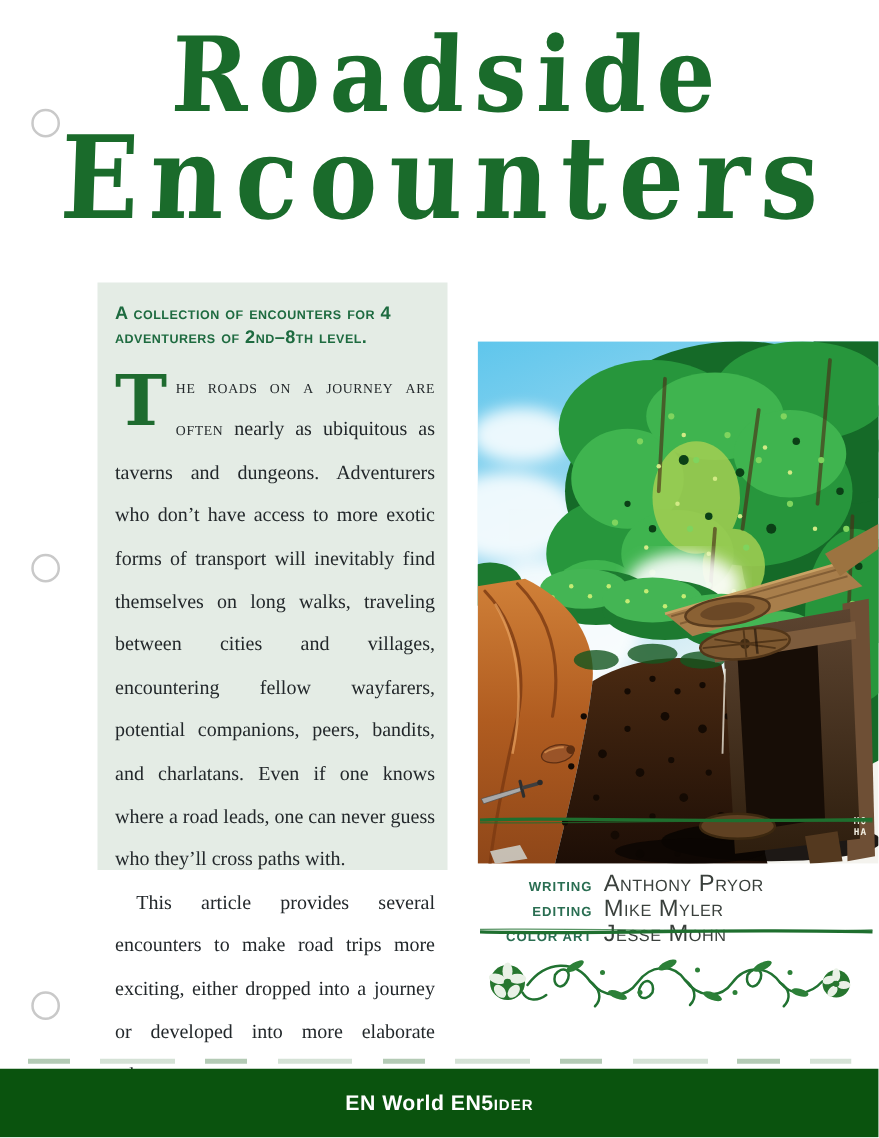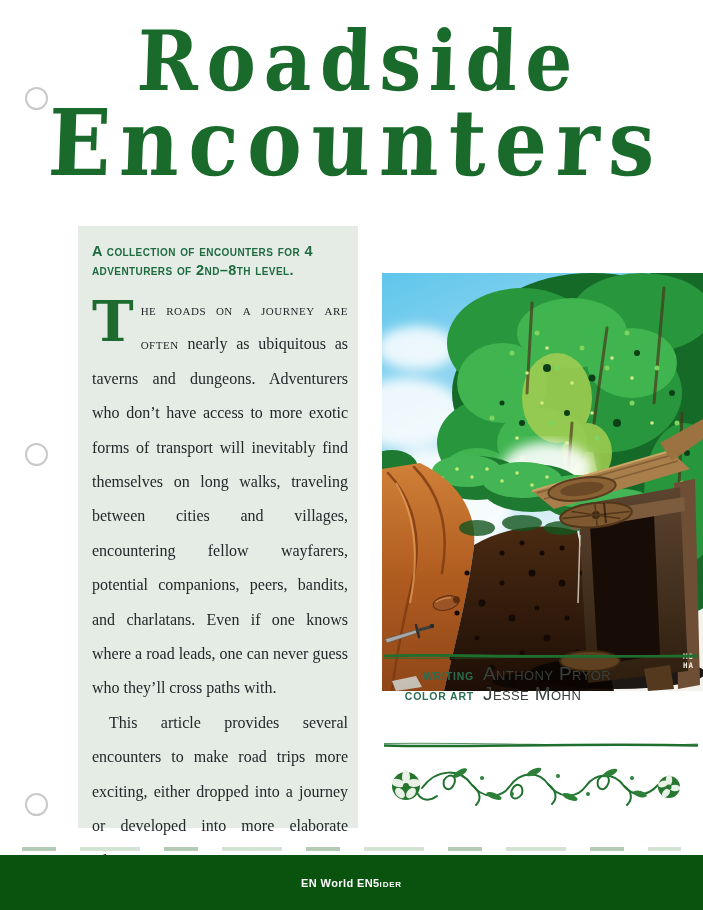--- a/index.html
+++ b/index.html
@@ -14,59 +14,59 @@
   
   .title{position:absolute;top:18px;left:35px;width:645px;text-align:center;
          color:#1a6b2b;font-family:"DejaVu Serif",serif;font-weight:bold;
          transform:skewX(-2deg);}
   .title .l1{display:block;font-size:74px;line-height:86px;letter-spacing:8px;
              transform:scaleY(1.12);}
   .title .l2{display:block;font-size:82px;line-height:90px;letter-spacing:9px;
              margin-top:-6px;transform:scaleY(1.12);}
 
   
-  .intro{position:absolute;left:78px;top:226px;width:280px;height:602px;
+  .intro{position:absolute;left:78px;top:226px;width:280px;height:470px;
          background:#e4ece5;box-sizing:border-box;padding:16px 10px 0 14px;}
   .kicker{color:#1e6b40;font-weight:bold;font-variant:small-caps;
           font-size:14.5px;line-height:19px;letter-spacing:.4px;margin:0 0 13px 0;}
   .bodytext{font-family:"Liberation Serif",serif;font-size:16px;line-height:34.4px;
             color:#23282b;text-align:justify;margin:0;}
   .dropcap{float:left;color:#1e6b2f;font-family:"DejaVu Serif",serif;font-weight:bold;
            font-size:56px;line-height:44px;padding:6px 7px 0 0;}
   .lead-sc{font-variant:small-caps;letter-spacing:.5px;}
   .para2{text-indent:17px;margin-top:0;}
 
   
   .art{position:absolute;left:382px;top:225px;width:321px;height:418px;overflow:hidden;margin-top:48px;}
   .art svg{display:block;}
   .signature{position:absolute;right:9px;bottom:21px;color:#f3efe2;
              font-family:"DejaVu Sans Mono",monospace;font-size:7.5px;font-weight:bold;
              line-height:8.5px;white-space:pre-line;letter-spacing:1px;}
 
   
   .rule{position:absolute;left:382px;width:318px;height:8px;}
   .rule.r1{top:652px}.rule.r2{top:741px}
-  .credits{position:absolute;left:382px;top:665px;width:318px;}
+  .credits{position:absolute;left:382px;top:699px;width:318px;}
   .credit-row{display:flex;align-items:baseline;line-height:17px;}
   .credit-role{width:92px;text-align:right;margin-right:9px;color:#2a6e52;
                font-size:10.5px;font-weight:bold;letter-spacing:.8px;}
   .credit-name{color:#3a403c;font-variant:small-caps;font-size:19px;
                letter-spacing:.4px;}
 
   
   .ornament{position:absolute;left:382px;top:759px;width:300px;height:54px;}
 
   
   .footer-texture{position:absolute;left:22px;right:22px;top:847px;height:4px;
       background:repeating-linear-gradient(90deg,
         rgba(21,92,26,.32) 0 34px, transparent 34px 58px,
         rgba(21,92,26,.18) 58px 118px, transparent 118px 142px);}
   .footer{position:absolute;left:0;right:0;top:855px;height:55px;background:#0a530e;
           display:flex;align-items:center;justify-content:center;}
-  .brand{color:#ffffff;font-weight:bold;font-size:11px;letter-spacing:.4px;}
+  .brand{color:#ffffff;font-weight:bold;font-size:17px;letter-spacing:.4px;}
   .brand .sfx{font-variant:small-caps;letter-spacing:.8px;}
 </style>
 </head>
 <body>
 
 <div class="page">
 
   <div class="hole h1"></div>
   <div class="hole h2"></div>
   <div class="hole h3"></div>
@@ -322,20 +322,24 @@
 
   <svg class="rule r1" viewBox="0 0 318 8">
     <path d="M2,4 C60,1.5 150,6.5 316,3.5" stroke="#1f6f2f" stroke-width="2.6" fill="none"></path>
     <path d="M2,6.2 C90,7 210,2.8 316,5.4" stroke="#1f6f2f" stroke-width="1.1" opacity="0.75" fill="none"></path>
   </svg>
 
   <div class="credits">
     <div class="credit-row">
       <span class="credit-role">WRITING</span>
       <span class="credit-name">Anthony Pryor</span>
+    </div>
+    <div class="credit-row">
+      <span class="credit-role">EDITING</span>
+      <span class="credit-name">Mike Myler</span>
     </div>
     <div class="credit-row">
       <span class="credit-role">COLOR ART</span>
       <span class="credit-name">Jesse Mohn</span>
     </div>
   </div>
 
   <svg class="rule r2" viewBox="0 0 318 8">
     <path d="M2,4.5 C80,7 200,1.5 316,4.5" stroke="#1f6f2f" stroke-width="2.6" fill="none"></path>
     <path d="M2,2.5 C110,1 230,6.5 316,3" stroke="#1f6f2f" stroke-width="1.1" opacity="0.75" fill="none"></path>

